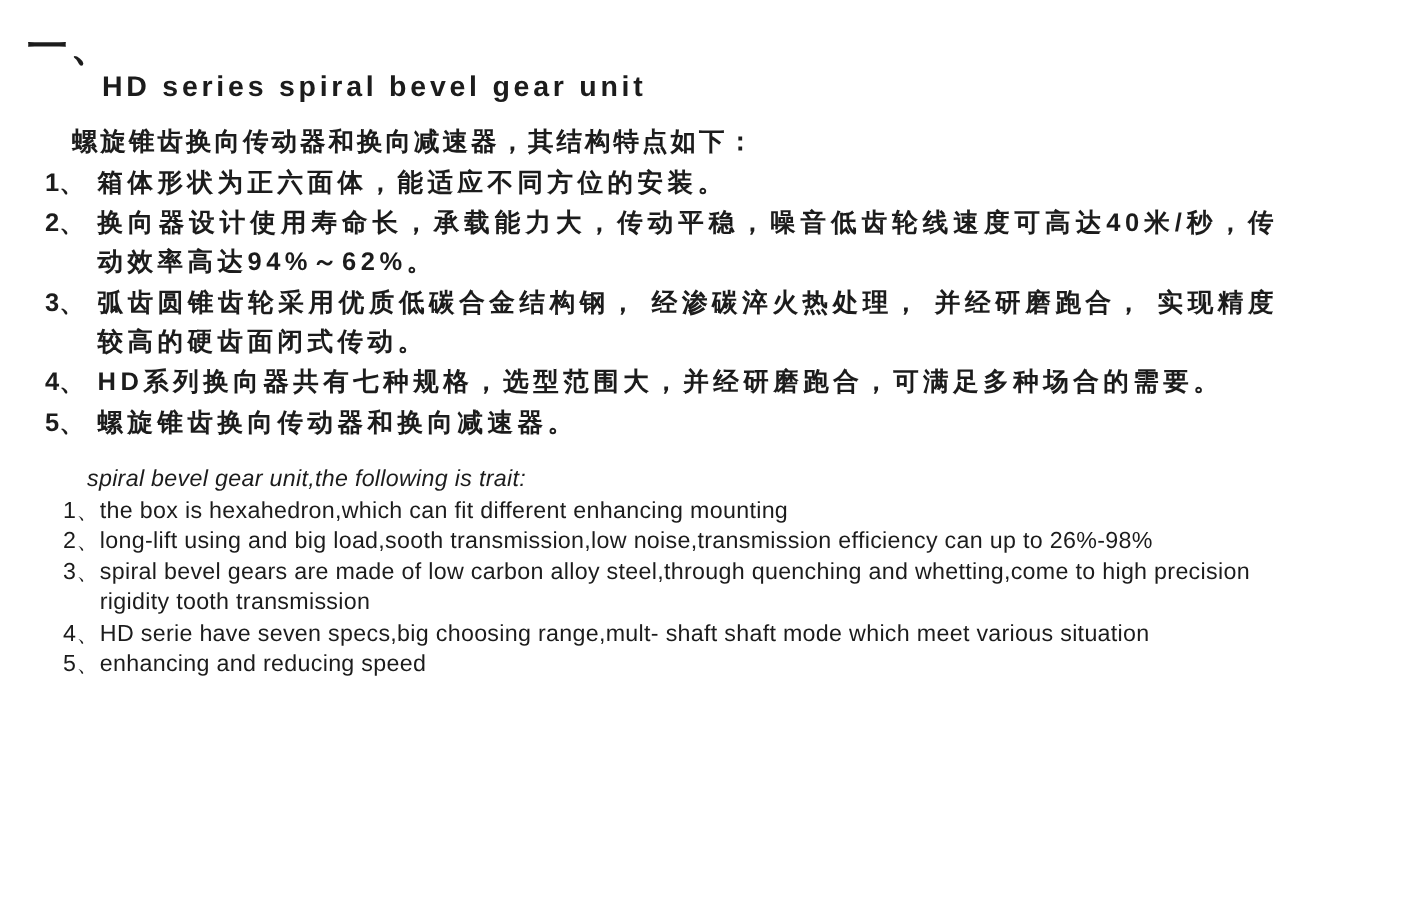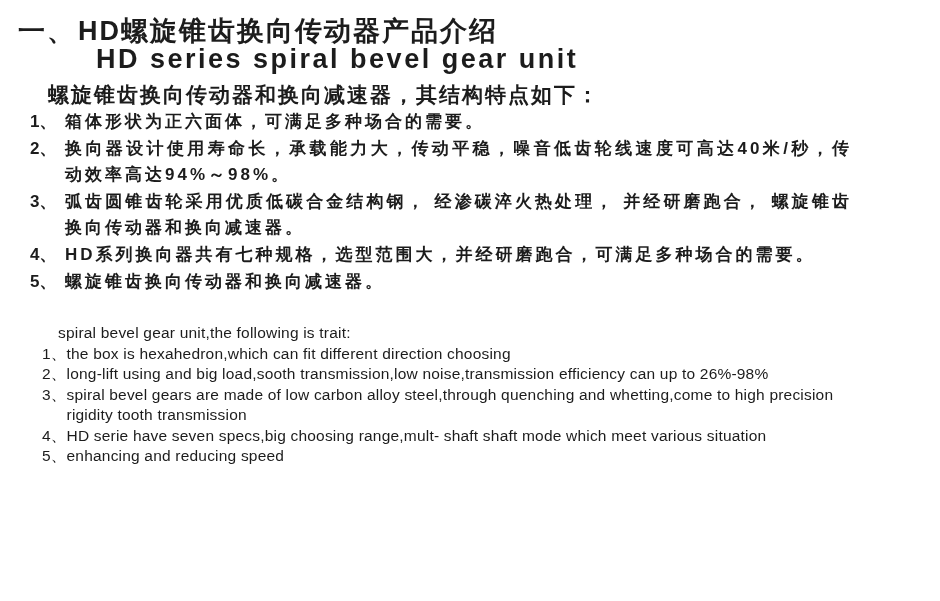--- a/index.html
+++ b/index.html
@@ -24,31 +24,31 @@
     font-size: 27px;
     font-weight: bold;
     letter-spacing: 2px;
     line-height: 30px;
     white-space: nowrap;
   }
   .title-cn .prefix {
     margin-right: 2px;
   }
   .title-en {
-    margin: 1px 0 0 96px;
-    font-size: 27px;
+    margin: 1px 0 0 68px;
+    font-size: 19px;
     font-weight: bold;
     letter-spacing: 2.5px;
     line-height: 24px;
     white-space: nowrap;
   }
   
   .intro-cn {
     margin: 13px 88px 3px 48px;
-    font-size: 21px;
+    font-size: 17px;
     font-weight: 600;
     letter-spacing: 2px;
     line-height: 22px;
   }
   .list-cn {
     margin: 0 88px 0 30px;
   }
   .item-cn {
     display: flex;
     font-size: 17px;
@@ -60,24 +60,25 @@
   .item-cn .num {
     flex: 0 0 35px;
     letter-spacing: 0;
   }
   .item-cn .txt {
     flex: 1;
     text-align: justify;
   }
   
   .intro-en {
-    margin: 28px 85px 0 58px;
+    margin: 15px 85px 0 58px;
     font-size: 15.5px;
     line-height: 20.5px;
     letter-spacing: 0.2px;
+    font-style: italic;
   }
   .list-en {
     margin: 0 85px 0 42px;
   }
   .item-en {
     display: flex;
     font-size: 15.5px;
     line-height: 20.5px;
     letter-spacing: 0.2px;
   }
@@ -89,56 +90,55 @@
     flex: 1;
   }
 </style>
 </head>
 <body>
 
 <div class="page">
 
   <div class="title-cn">
     <span class="prefix">一、</span>
-    <span>HD螺旋锥齿换向传动器产品介绍</span>
   </div>
 
   <div class="title-en">HD series spiral bevel gear unit</div>
 
   <div class="intro-cn">螺旋锥齿换向传动器和换向减速器，其结构特点如下：</div>
 
   <div class="list-cn">
     <div class="item-cn">
       <span class="num">1、</span>
-      <span class="txt">箱体形状为正六面体，可满足多种场合的需要。</span>
+      <span class="txt">箱体形状为正六面体，能适应不同方位的安装。</span>
     </div>
     <div class="item-cn">
       <span class="num">2、</span>
-      <span class="txt">换向器设计使用寿命长，承载能力大，传动平稳，噪音低齿轮线速度可高达40米/秒，传动效率高达94%～98%。</span>
+      <span class="txt">换向器设计使用寿命长，承载能力大，传动平稳，噪音低齿轮线速度可高达40米/秒，传动效率高达94%～62%。</span>
     </div>
     <div class="item-cn">
       <span class="num">3、</span>
-      <span class="txt">弧齿圆锥齿轮采用优质低碳合金结构钢， 经渗碳淬火热处理， 并经研磨跑合， 螺旋锥齿换向传动器和换向减速器。</span>
+      <span class="txt">弧齿圆锥齿轮采用优质低碳合金结构钢， 经渗碳淬火热处理， 并经研磨跑合， 实现精度较高的硬齿面闭式传动。</span>
     </div>
     <div class="item-cn">
       <span class="num">4、</span>
       <span class="txt">HD系列换向器共有七种规格，选型范围大，并经研磨跑合，可满足多种场合的需要。</span>
     </div>
     <div class="item-cn">
       <span class="num">5、</span>
       <span class="txt">螺旋锥齿换向传动器和换向减速器。</span>
     </div>
   </div>
 
   <div class="intro-en">spiral bevel gear unit,the following is trait:</div>
 
   <div class="list-en">
     <div class="item-en">
       <span class="num">1、</span>
-      <span class="txt">the box is hexahedron,which can fit different direction choosing</span>
+      <span class="txt">the box is hexahedron,which can fit different enhancing mounting</span>
     </div>
     <div class="item-en">
       <span class="num">2、</span>
       <span class="txt">long-lift using and big load,sooth transmission,low noise,transmission efficiency can up to 26%-98%</span>
     </div>
     <div class="item-en">
       <span class="num">3、</span>
       <span class="txt">spiral bevel gears are made of low carbon alloy steel,through quenching and whetting,come to high precision rigidity tooth transmission</span>
     </div>
     <div class="item-en">

